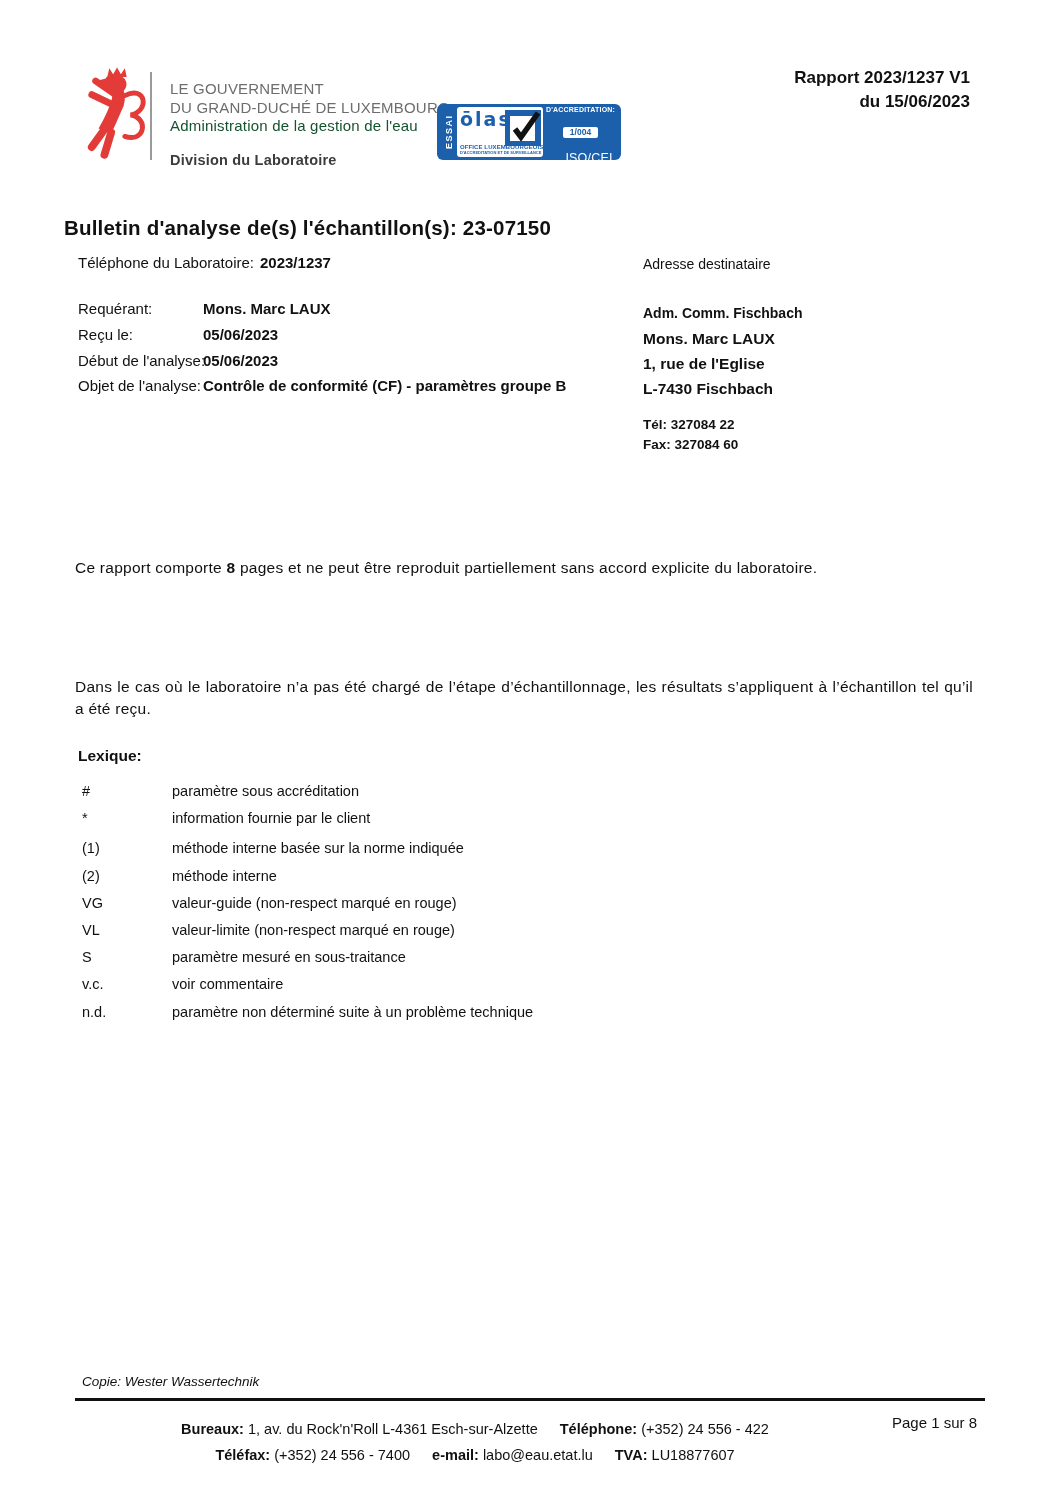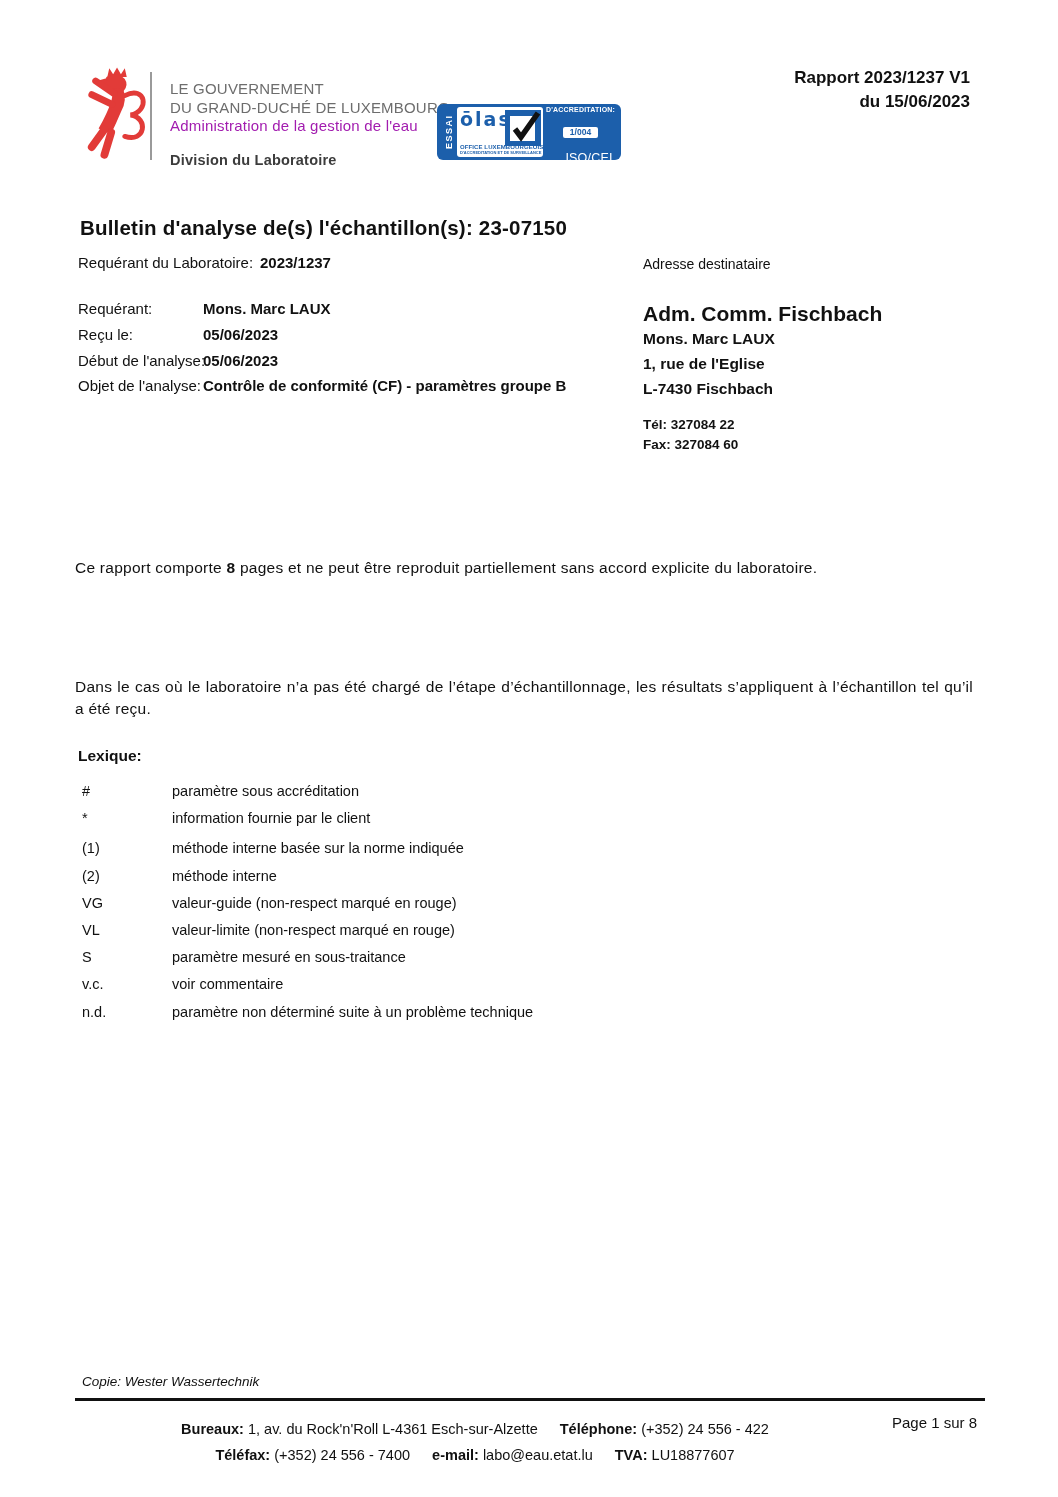--- a/index.html
+++ b/index.html
@@ -10,21 +10,21 @@
     font-family:"Liberation Sans","DejaVu Sans",sans-serif;
     color:#111111;
     overflow:hidden;
   }
   .abs{position:absolute;}
 
   
   .lion-logo{left:84px;top:66px;width:68px;height:98px;}
   .brand-divider{left:150px;top:72px;width:2px;height:88px;background:#9a9a9a;}
   .brand-text{left:170px;top:80px;line-height:18.5px;font-size:15px;color:#6d6d6d;letter-spacing:.2px;}
-  .brand-admin{color:#a21caf;}
+  .brand-admin{color:#14532d;}
   .brand-division{margin-top:15px;color:#3c3c3c;font-weight:bold;font-size:14.5px;}
 
   
   .olas-badge{
     left:437px;top:104px;width:184px;height:56px;
     background:#1c5fab;border-radius:6px;
     display:flex;align-items:stretch;box-sizing:border-box;padding:3px;
   }
   .olas-essai{
     width:17px;display:flex;align-items:center;justify-content:center;
@@ -48,34 +48,34 @@
     color:#ffffff;text-align:center;gap:12px;
   }
   .olas-num-label{font-size:7px;font-weight:bold;line-height:8px;letter-spacing:.2px;}
   .olas-num-box{background:#ffffff;color:#1c5fab;font-size:8.5px;font-weight:bold;border-radius:2px;padding:0 7px;line-height:11px;margin:1px 0;}
   .olas-iso{font-size:12.5px;font-weight:normal;line-height:14px;letter-spacing:.2px;padding-left:17px;}
 
   
   .report-ref{right:88px;top:66px;text-align:right;font-weight:bold;font-size:17px;line-height:24px;}
 
   
-  .doc-title{left:80px;top:216px;font-size:20.5px;font-weight:bold;letter-spacing:.2px;}
+  .doc-title{left:64px;top:216px;font-size:20.5px;font-weight:bold;letter-spacing:.2px;}
   .ref-line{left:78px;top:254px;font-size:15px;}
   .ref-value{position:absolute;left:182px;top:0;font-weight:bold;white-space:nowrap;}
   .addr-caption{left:643px;top:256px;font-size:14px;}
 
   
   .meta-block{left:78px;top:300px;font-size:15px;}
   .meta-row{display:flex;height:25.8px;align-items:flex-start;}
   .meta-label{width:125px;flex:0 0 125px;white-space:nowrap;}
   .meta-value{font-weight:bold;white-space:nowrap;}
 
   
   .addr-block{left:643px;top:301px;}
-  .addr-org{font-size:21px;font-weight:bold;line-height:25px;}
+  .addr-org{font-size:14px;font-weight:bold;line-height:25px;}
   .addr-line{font-size:15.5px;font-weight:bold;line-height:25px;}
   .addr-tel{margin-top:14px;font-size:13.5px;font-weight:bold;line-height:20px;}
 
   
   .para{left:75px;width:898px;font-size:15.5px;line-height:22px;text-align:justify;letter-spacing:.25px;}
   .p1{top:557px;}
   .p2{top:606px;}
   .p3{top:676px;}
   .bold{font-weight:bold;}
 
@@ -140,21 +140,21 @@
     </div>
   </div>
 
   <div class="abs report-ref">
     <div>Rapport 2023/1237 V1</div>
     <div>du 15/06/2023</div>
   </div>
 
   <h1 class="abs doc-title" style="margin:0;">Bulletin d'analyse de(s) l'échantillon(s): 23-07150</h1>
   <div class="abs ref-line">
-    <span>Requérant du Laboratoire:</span>
+    <span>Téléphone du Laboratoire:</span>
     <span class="ref-value">2023/1237</span>
   </div>
   <div class="abs addr-caption">Adresse destinataire</div>
 
   <div class="abs meta-block">
     <div class="meta-row">
       <span class="meta-label">Requérant:</span>
       <span class="meta-value">Mons. Marc LAUX</span>
     </div>
     <div class="meta-row">

